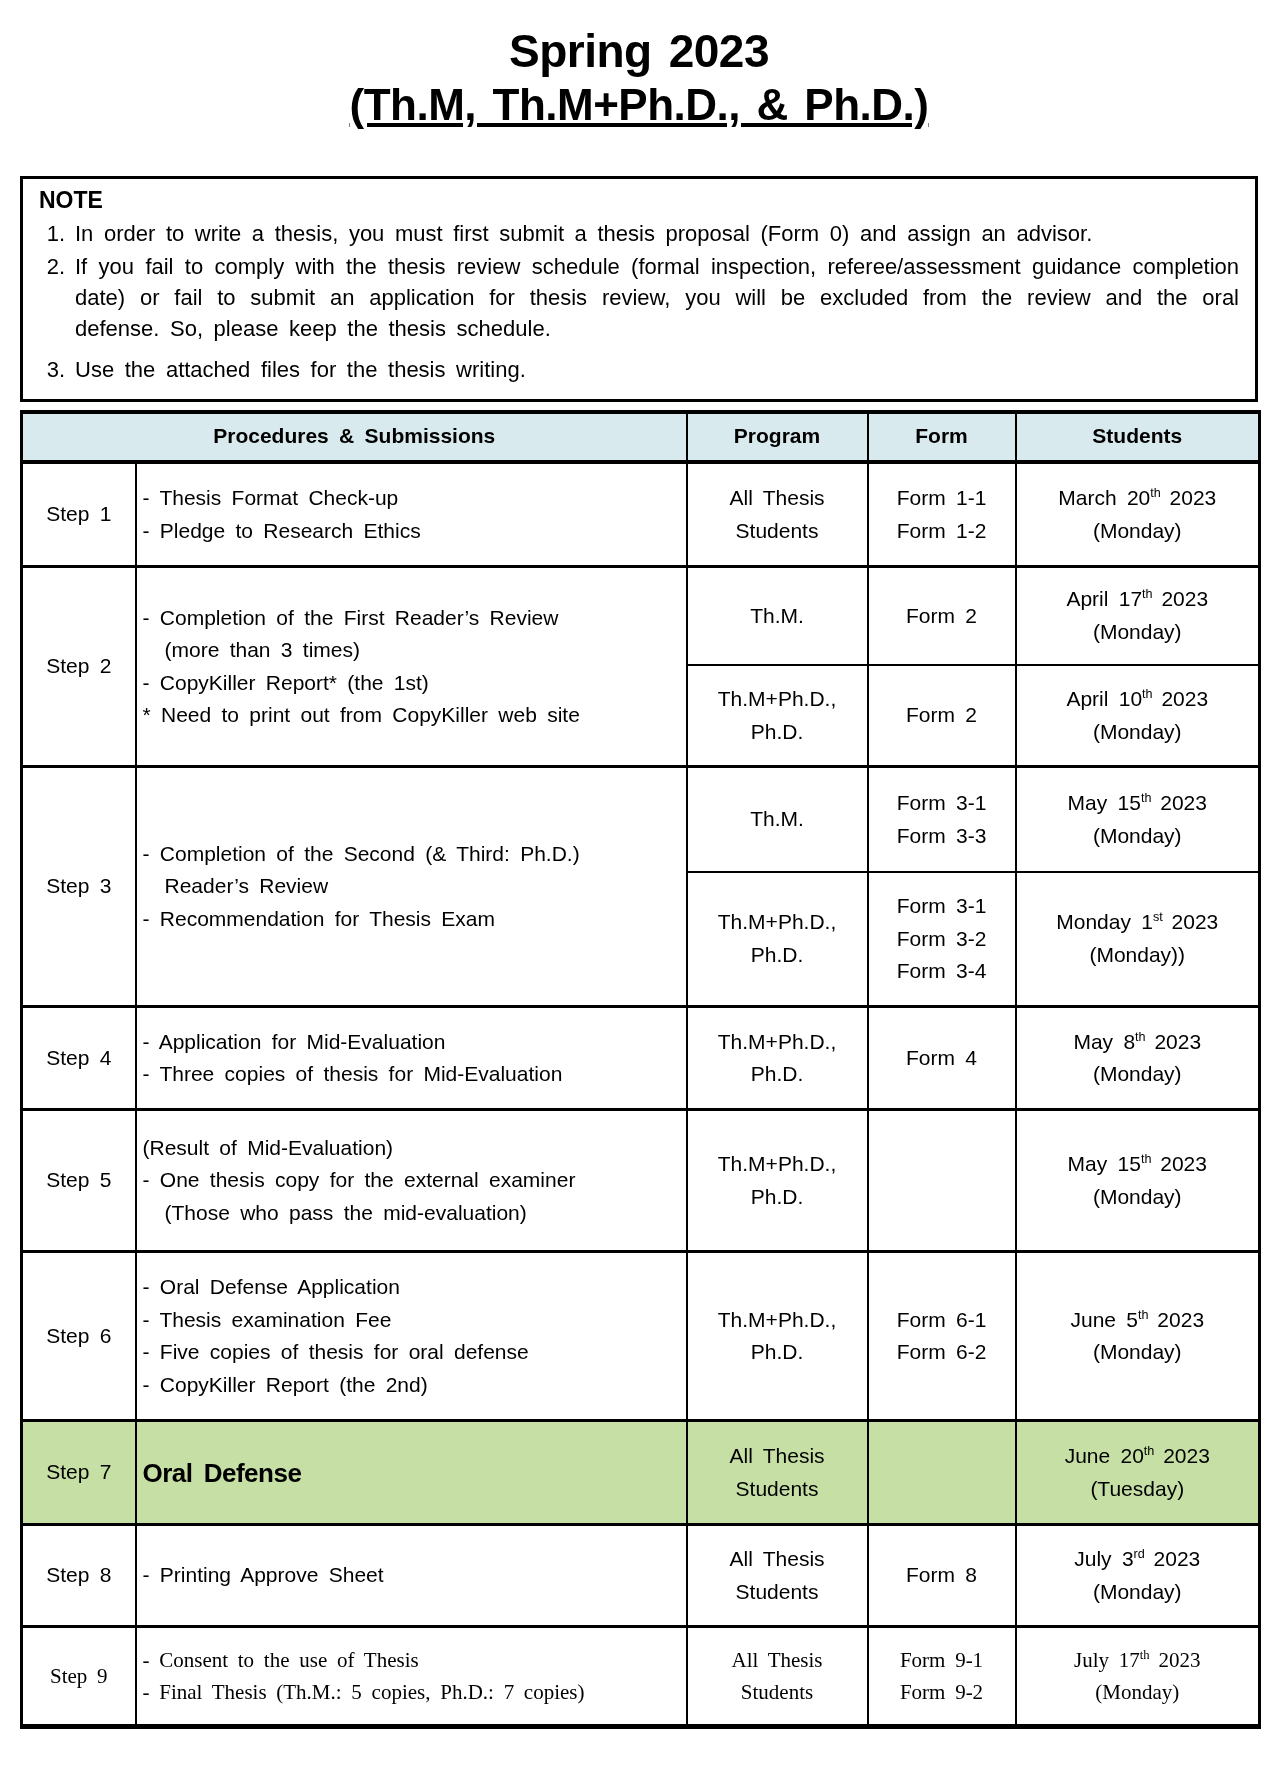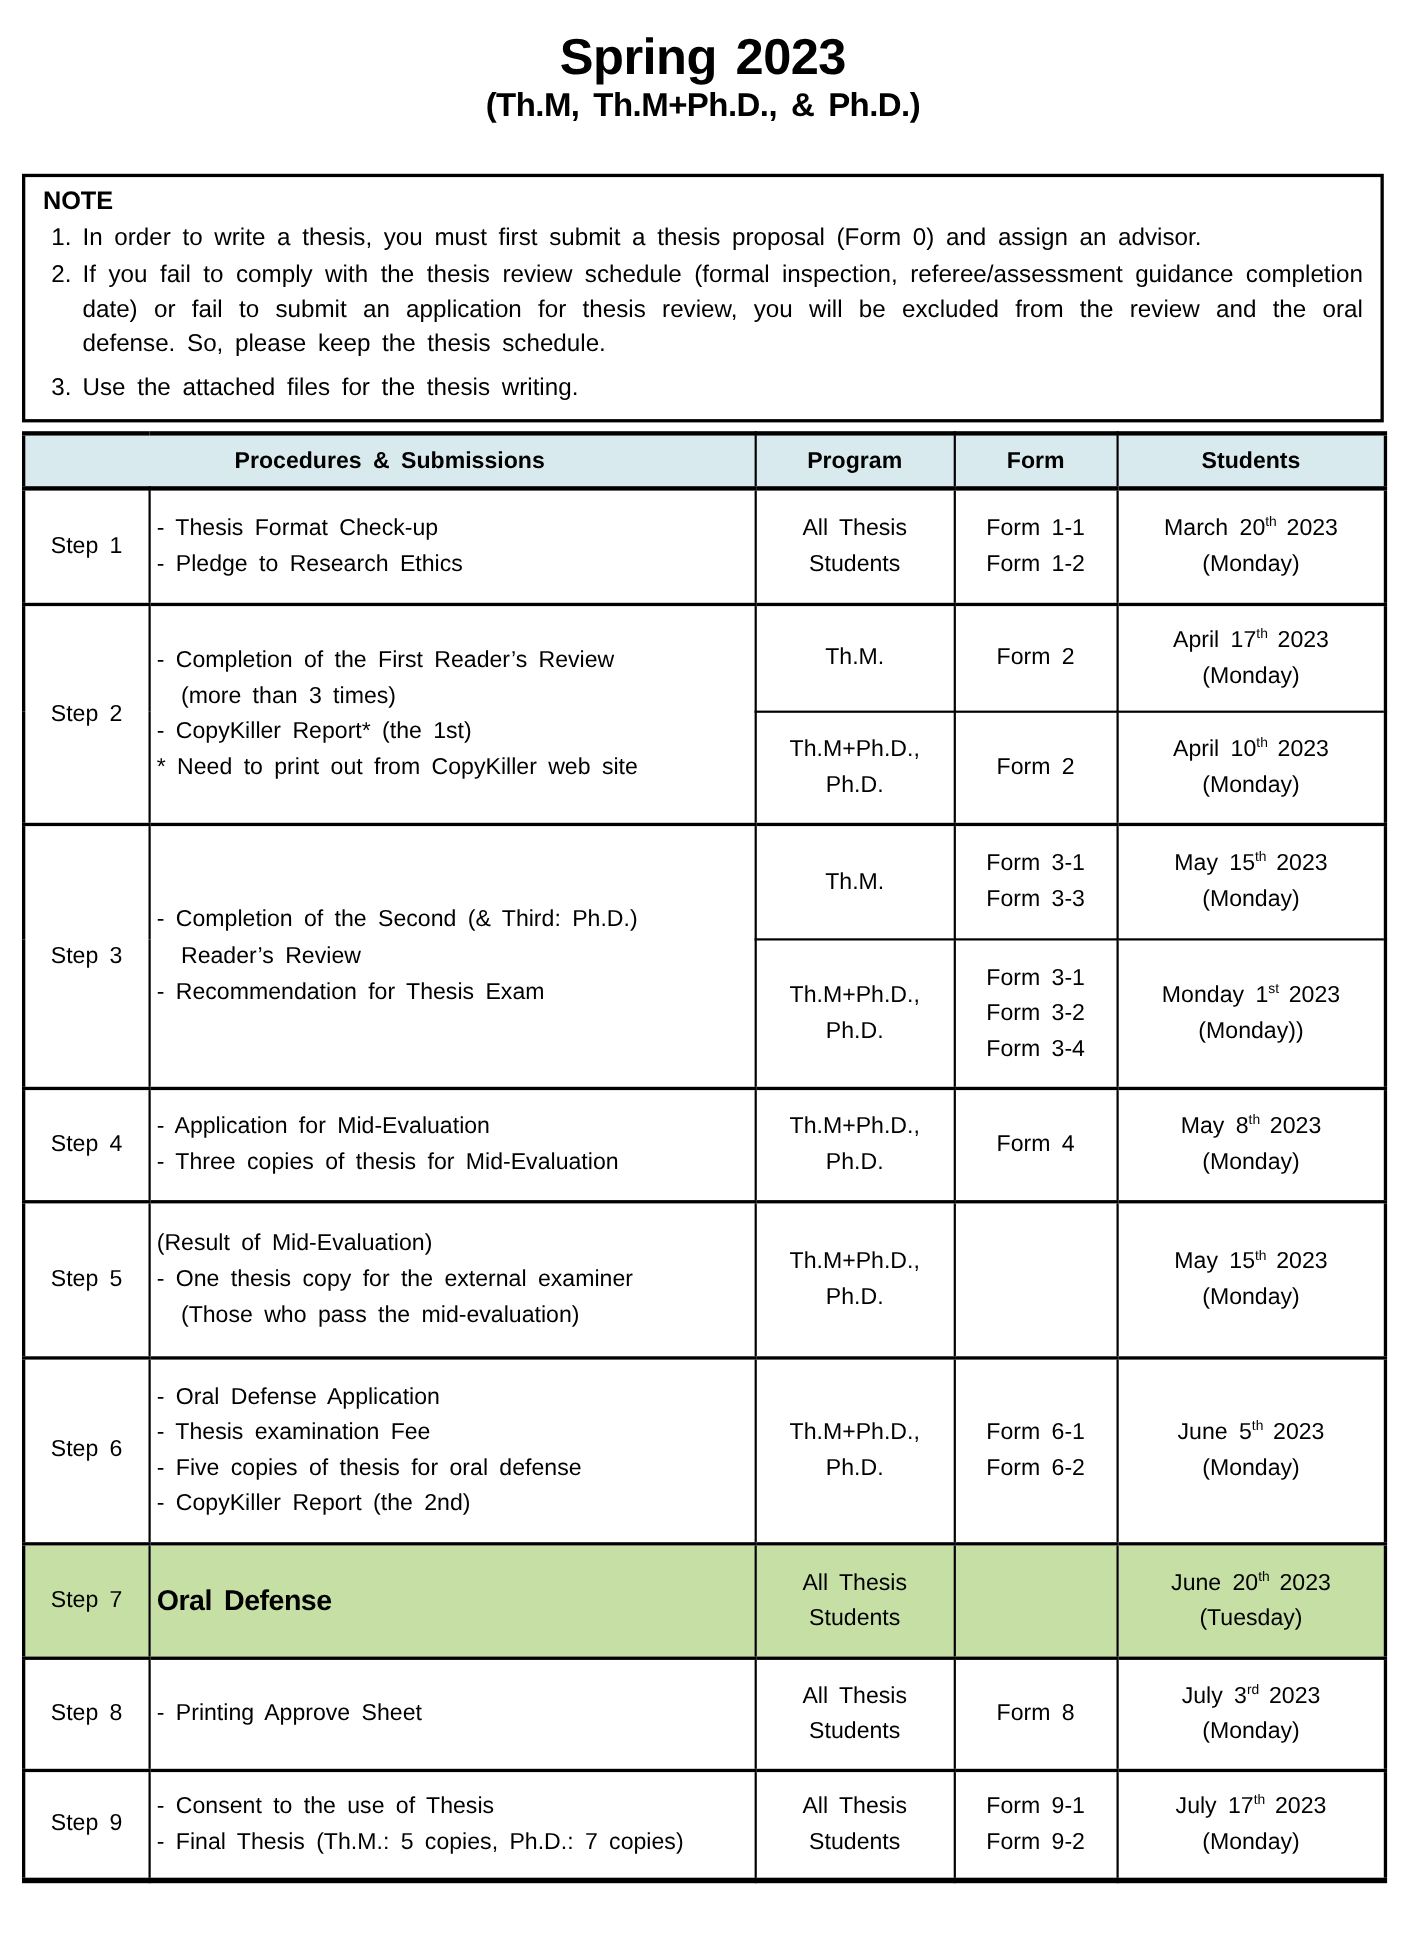--- a/index.html
+++ b/index.html
@@ -14,21 +14,21 @@
     font-family:"Liberation Sans","DejaVu Sans",sans-serif;
     color:#000;
     -webkit-font-smoothing:antialiased;
   }
   .page{width:1278px;padding:10px 20px 20px 20px;}
 
   
   .titles{text-align:center;letter-spacing:-0.5px;word-spacing:0.30em;margin-bottom:44px;margin-top:16px;}
   .title-1{font-size:46px;font-weight:bold;line-height:1.1;}
   .title-2{font-size:41px;font-weight:bold;line-height:1.1;}
-  .title-3{font-size:30px;font-weight:bold;line-height:1.25;}
+  .title-3{font-size:44px;font-weight:bold;line-height:1.25;text-decoration:underline;}
 
   
   .note-box{
     border:3px solid var(--border);
     padding:8px 16px 12px 16px;
     word-spacing:0.28em;
   }
   .note-heading{font-size:23px;font-weight:bold;margin:0 0 4px 0;}
   .note-item{display:flex;align-items:flex-start;margin:0 0 2px 0;}
   .note-item.gap-top{margin-top:9px;}
@@ -83,21 +83,21 @@
   tr.r-s2a{height:98px;}
   tr.r-s2b{height:102px;}
   tr.r-s3a{height:105px;}
   tr.r-s3b{height:135px;}
   tr.r-s4{height:103px;}
   tr.r-s5{height:142px;}
   tr.r-s6{height:169px;}
   tr.r-s7{height:104px;}
   tr.r-s7 > td{background:var(--highlight-bg);}
   tr.r-s8{height:102px;}
-  tr.r-s9{height:100px;}
+  tr.r-s9{height:100px;font-family:Liberation Serif, serif;}
 </style>
 </head>
 <body>
 
 <div class="page">
 
   <header class="titles">
     <div class="title-1">Spring 2023</div>
     <div class="title-3">(Th.M, Th.M+Ph.D., &amp; Ph.D.)</div>
   </header>

